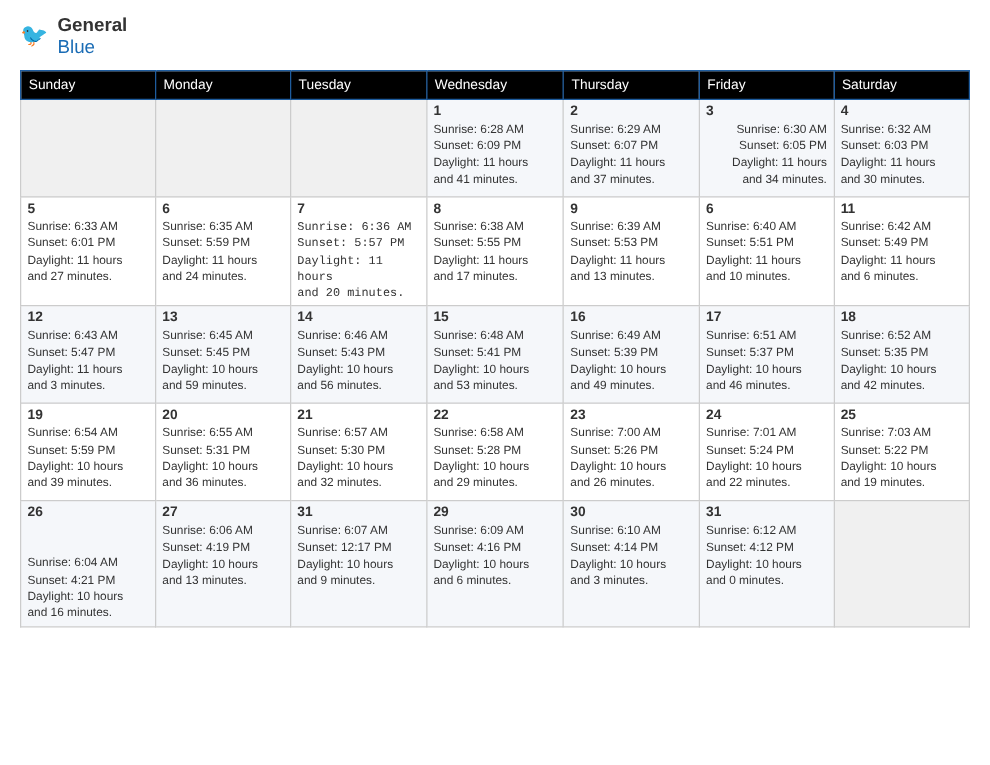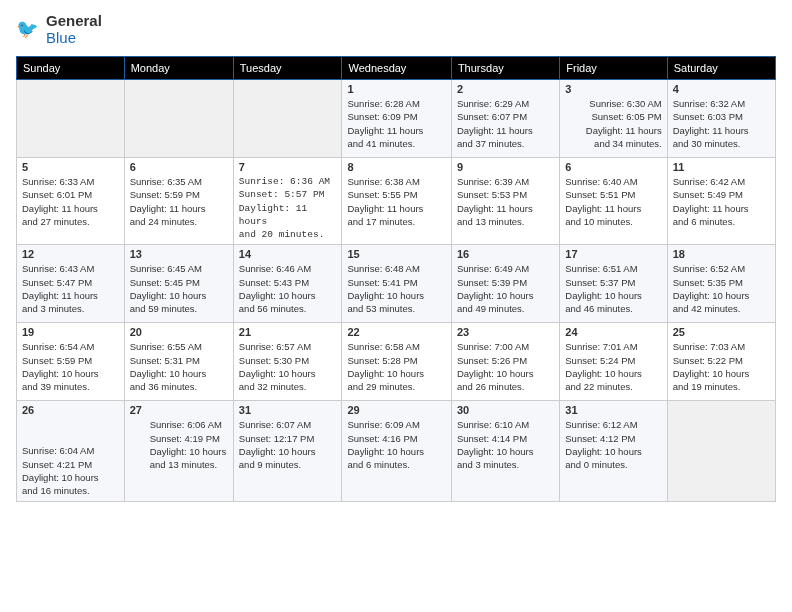--- a/index.html
+++ b/index.html
@@ -305,21 +305,21 @@
         <tr>
           <td>
             <span class="day-num">26</span>
             <div class="day-info" style="white-space: pre-line; margin-top: 28px;">Sunrise: 6:04 AM
 Sunset: 4:21 PM
 Daylight: 10 hours
 and 16 minutes.</div>
           </td>
           <td>
             <span class="day-num">27</span>
-            <div class="day-info" style="white-space: pre-line; margin-left: 20px;">Sunrise: 6:06 AM
+            <div class="day-info" style="white-space: pre-line;">Sunrise: 6:06 AM
 Sunset: 4:19 PM
 Daylight: 10 hours
 and 13 minutes.</div>
           </td>
           <td>
             <span class="day-num">31</span>
             <div class="day-info" style="white-space: pre-line;">Sunrise: 6:07 AM
 Sunset: 12:17 PM
 Daylight: 10 hours
 and 9 minutes.</div>

